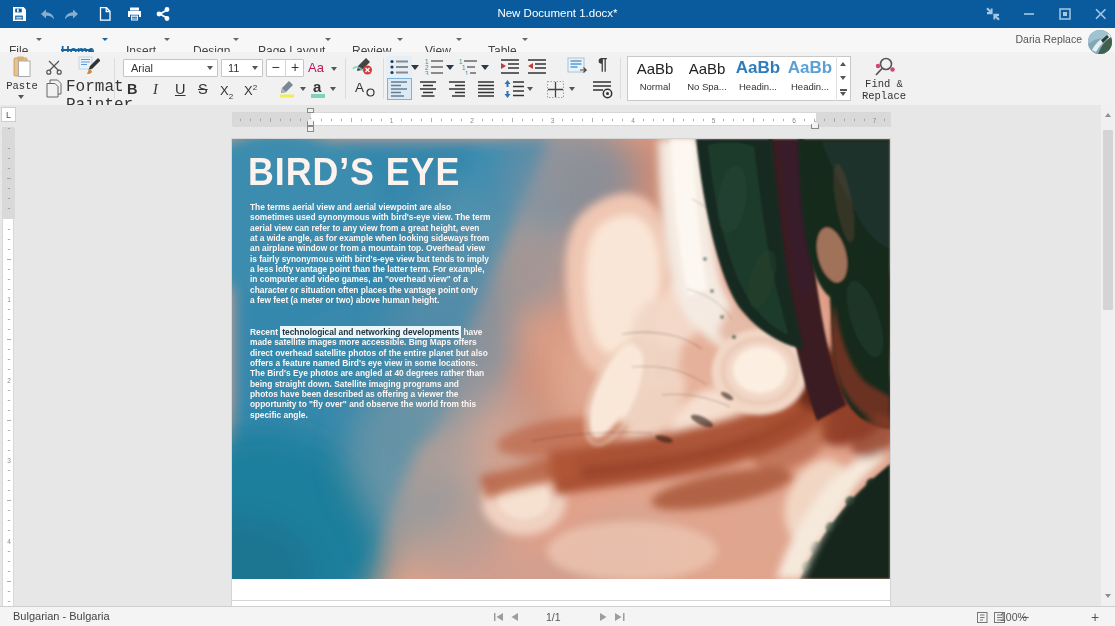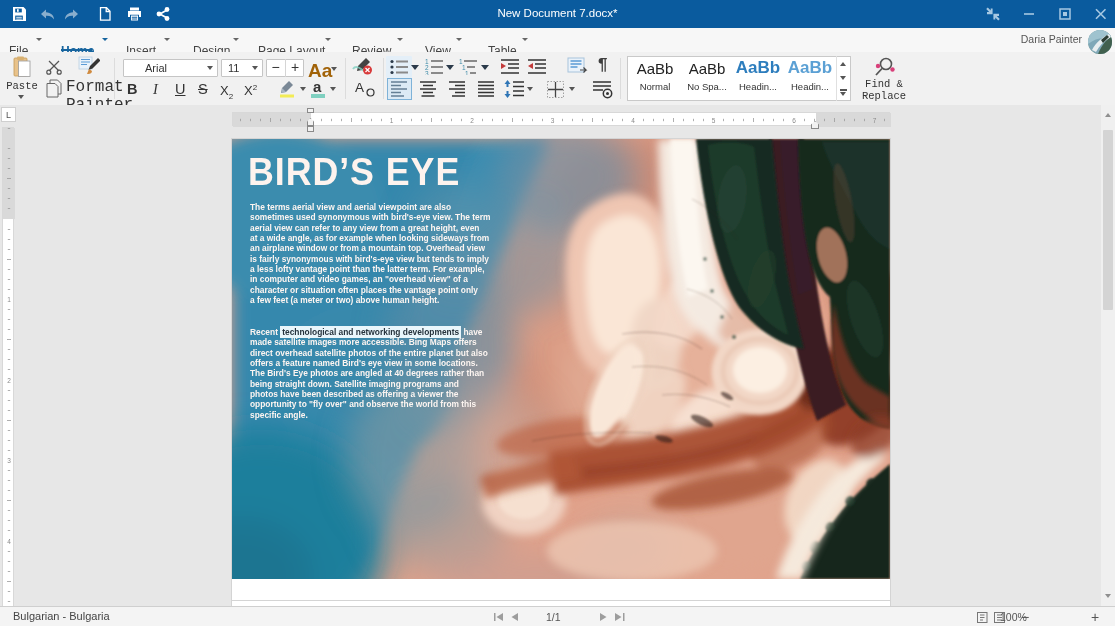--- a/index.html
+++ b/index.html
@@ -50,21 +50,21 @@
 #hmark3 { position:absolute; left:811px; top:16px; width:8px; height:8px; background:#f2f2f2; border:1px solid #8a8a8a; clip-path:polygon(0 100%, 0 45%, 50% 0, 100% 45%, 100% 100%); }
 #hmark2b { position:absolute; left:307px; top:13px; width:7px; height:8px; background:#f2f2f2; border:1px solid #8a8a8a; clip-path:polygon(0 100%, 0 45%, 50% 0, 100% 45%, 100% 100%); }
 #hmark1, #hmark2, #hmark2b, #hmark3 { box-sizing:border-box; }
 
 #statusbar { position:absolute; left:0; top:606px; width:1115px; height:20px; background:#f4f4f4; border-top:1px solid #cfcfcf; font-size:11px; color:#444; }
 </style>
 </head>
 <body>
 <div id="app">
   <div id="titlebar">
-    <div id="title">New Document 7.docx*</div>
+    <div id="title">New Document 1.docx*</div>
     <svg style="position:absolute;left:12px;top:6px;" width="166" height="16" viewBox="0 0 166 16">
       <g fill="#ffffff">
         <path d="M1,1 h10.5 l2.5,2.5 V15 H1 Z"></path>
       </g>
       <g fill="#0a5b9e">
         <rect x="3.2" y="2.6" width="6.6" height="3.8"></rect>
         <rect x="3.2" y="9.6" width="7.6" height="4.2"></rect>
       </g>
       <rect x="5" y="3.2" width="1.7" height="2.6" fill="#ffffff"></rect>
       <rect x="4.2" y="10.8" width="5.6" height="0.9" fill="#ffffff"></rect>
@@ -114,21 +114,21 @@
     <div class="mtab" style="left:193px;"><u>D</u>esign</div>
       <div class="caret" style="left:233px;"></div>
     <div class="mtab" style="left:258px;">Page <u>L</u>ayout</div>
       <div class="caret" style="left:325px;"></div>
     <div class="mtab" style="left:352px;"><u>R</u>eview</div>
       <div class="caret" style="left:397px;"></div>
     <div class="mtab" style="left:425px;"><u>V</u>iew</div>
       <div class="caret" style="left:456px;"></div>
     <div class="mtab" style="left:488px;"><u>T</u>able</div>
       <div class="caret" style="left:522px;"></div>
-    <div id="username">Daria Painter</div>
+    <div id="username">Daria Replace</div>
     <div id="avatar"><svg width="24" height="24" viewBox="0 0 24 24">
       <rect width="24" height="24" fill="#7fa8b8"></rect>
       <path d="M0,0 H24 V10 C16,6 8,8 0,14 Z" fill="#9fc3cf"></path>
       <path d="M10,24 C14,14 20,8 24,6 V24 Z" fill="#41604e"></path>
       <path d="M4,20 C8,12 14,8 21,4 L23,7 C16,11 11,16 8,22 Z" fill="#e8eef0"></path>
       <path d="M13,10 l6,-5 2,2 -6,6 Z" fill="#2c3e35"></path>
     </svg></div>
   </div>
 
   <div id="toolbar">
@@ -158,28 +158,28 @@
       <rect x="1" y="1" width="13" height="12" fill="#eaf2fa" stroke="#b9cfe2" stroke-width="0.8"></rect>
       <g stroke="#5b9bd5" stroke-width="1.2">
           <path d="M3,3.5 h9 M3,6 h9 M3,8.5 h6"></path>
         </g>
       <path d="M20,2 L12,10 l-1.5,4 4,-1.5 8,-8 Z" fill="#333"></path>
       <path d="M11,13 l-2,5 c3,0.5 5,-1 5,-3 Z" fill="#d08a3e"></path>
     </svg>
     <div class="tlbl" style="left:66px; top:26px; width:48px; font-size:16px;">Format<br>Painter</div>
     <div class="vsep" style="left:114px;"></div>
 
-    <div class="combo" style="left:123px; top:7px; width:95px; height:18px; line-height:16px; padding-left:21px;">Arial</div>
+    <div class="combo" style="left:123px; top:7px; width:95px; height:18px; line-height:16px; padding-left:7px;">Arial</div>
     <div class="dcaret" style="left:207px; top:14px;"></div>
     <div class="combo" style="left:221px; top:7px; width:42px; height:18px; line-height:16px; padding-left:6px;">11</div>
     <div class="dcaret" style="left:252px; top:14px;"></div>
     <div class="combo" style="left:266px; top:7px; width:38px; height:18px;"></div>
     <div style="position:absolute; left:266px; top:7px; width:19px; height:18px; text-align:center; font-size:14px; color:#333; line-height:16px;">−</div>
     <div style="position:absolute; left:285px; top:7px; width:19px; height:18px; text-align:center; font-size:14px; color:#333; line-height:16px; border-left:1px solid #d5d5d5;">+</div>
-    <div style="position:absolute; left:308px; top:8px; font-size:19px; color:#a16207;font-weight:bold;">Aa</div>
+    <div style="position:absolute; left:308px; top:8px; font-size:13px; color:#be185d;">Aa</div>
     <div class="dcaret" style="left:331px; top:15px;"></div>
 
     <div style="position:absolute; left:127px; top:29px; font-size:14.5px; font-weight:bold; color:#333;">B</div>
     <div style="position:absolute; left:153px; top:29px; font-size:14.5px; font-style:italic; color:#333; font-family:'Liberation Serif',serif;">I</div>
     <div style="position:absolute; left:175px; top:29px; font-size:14.5px; text-decoration:underline; color:#333;">U</div>
     <div style="position:absolute; left:198px; top:29px; font-size:14.5px; text-decoration:line-through; color:#333;">S</div>
     <div style="position:absolute; left:220px; top:31px; font-size:13px; color:#333;">X<sub style="font-size:8px;">2</sub></div>
     <div style="position:absolute; left:244px; top:31px; font-size:13px; color:#333;">X<sup style="font-size:8px;">2</sup></div>
     <svg style="position:absolute;left:277px;top:28px;" width="20" height="18" viewBox="0 0 20 18">
       <path d="M12,1 l4,4 -7,7 -5,1 1,-5 Z" fill="#7a8896"></path>

